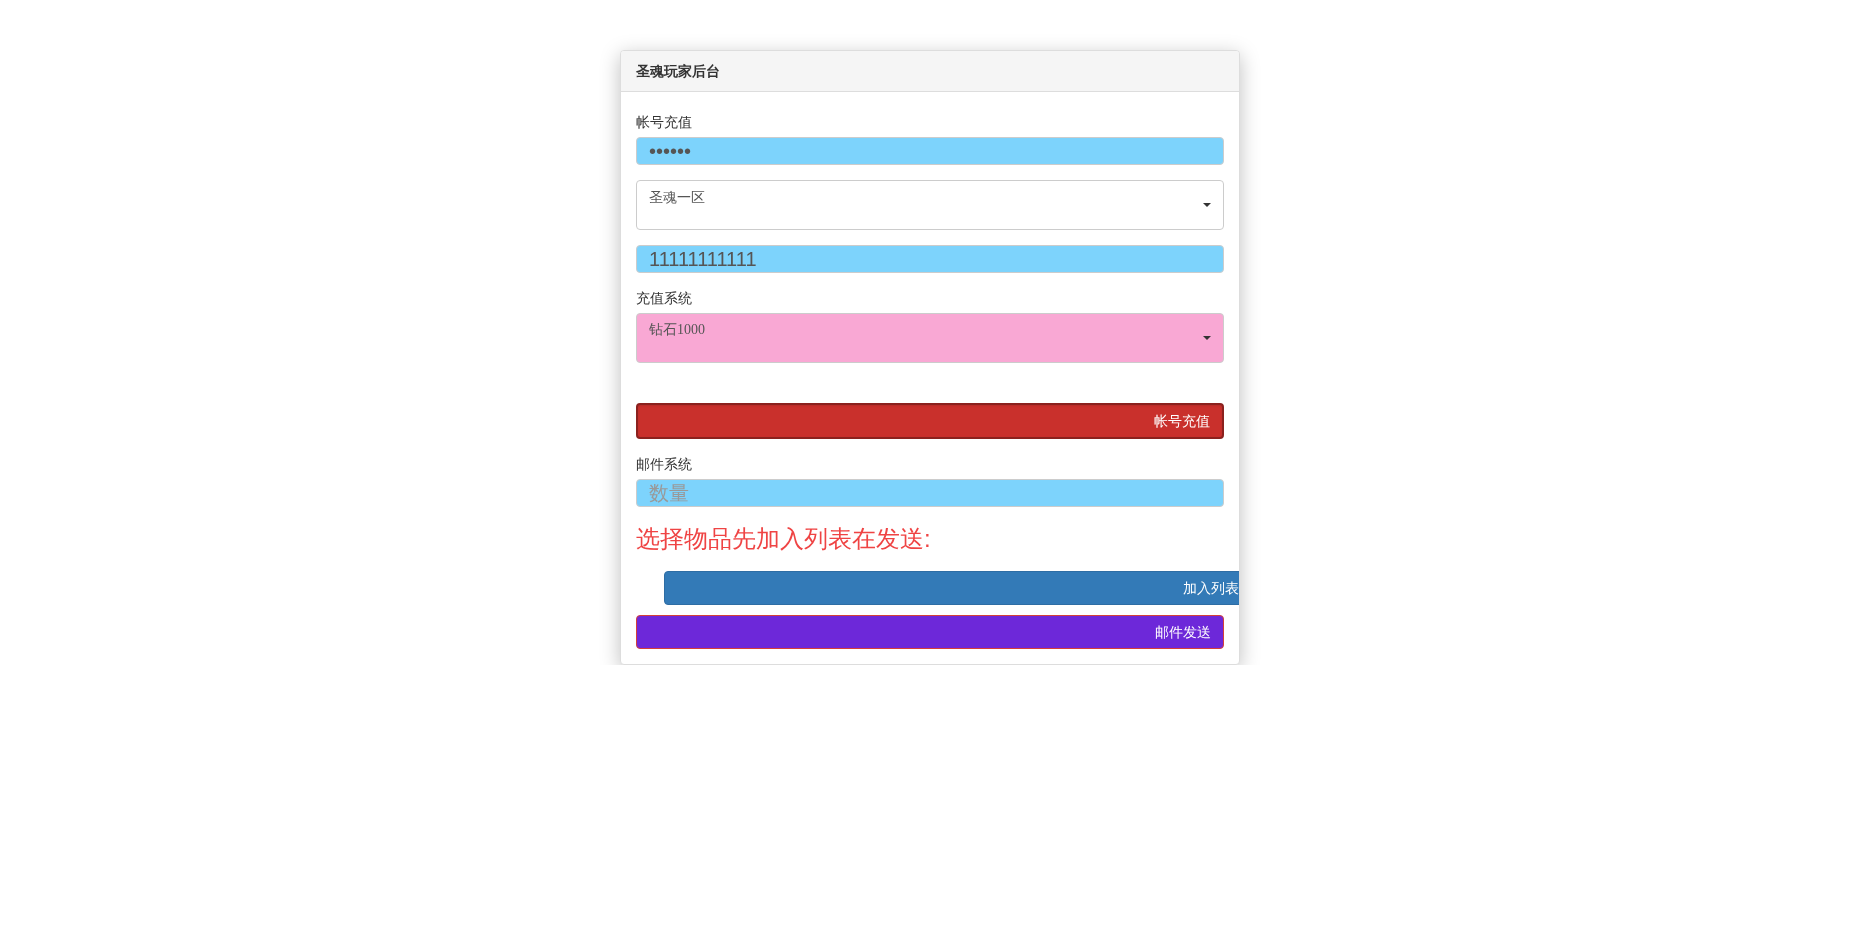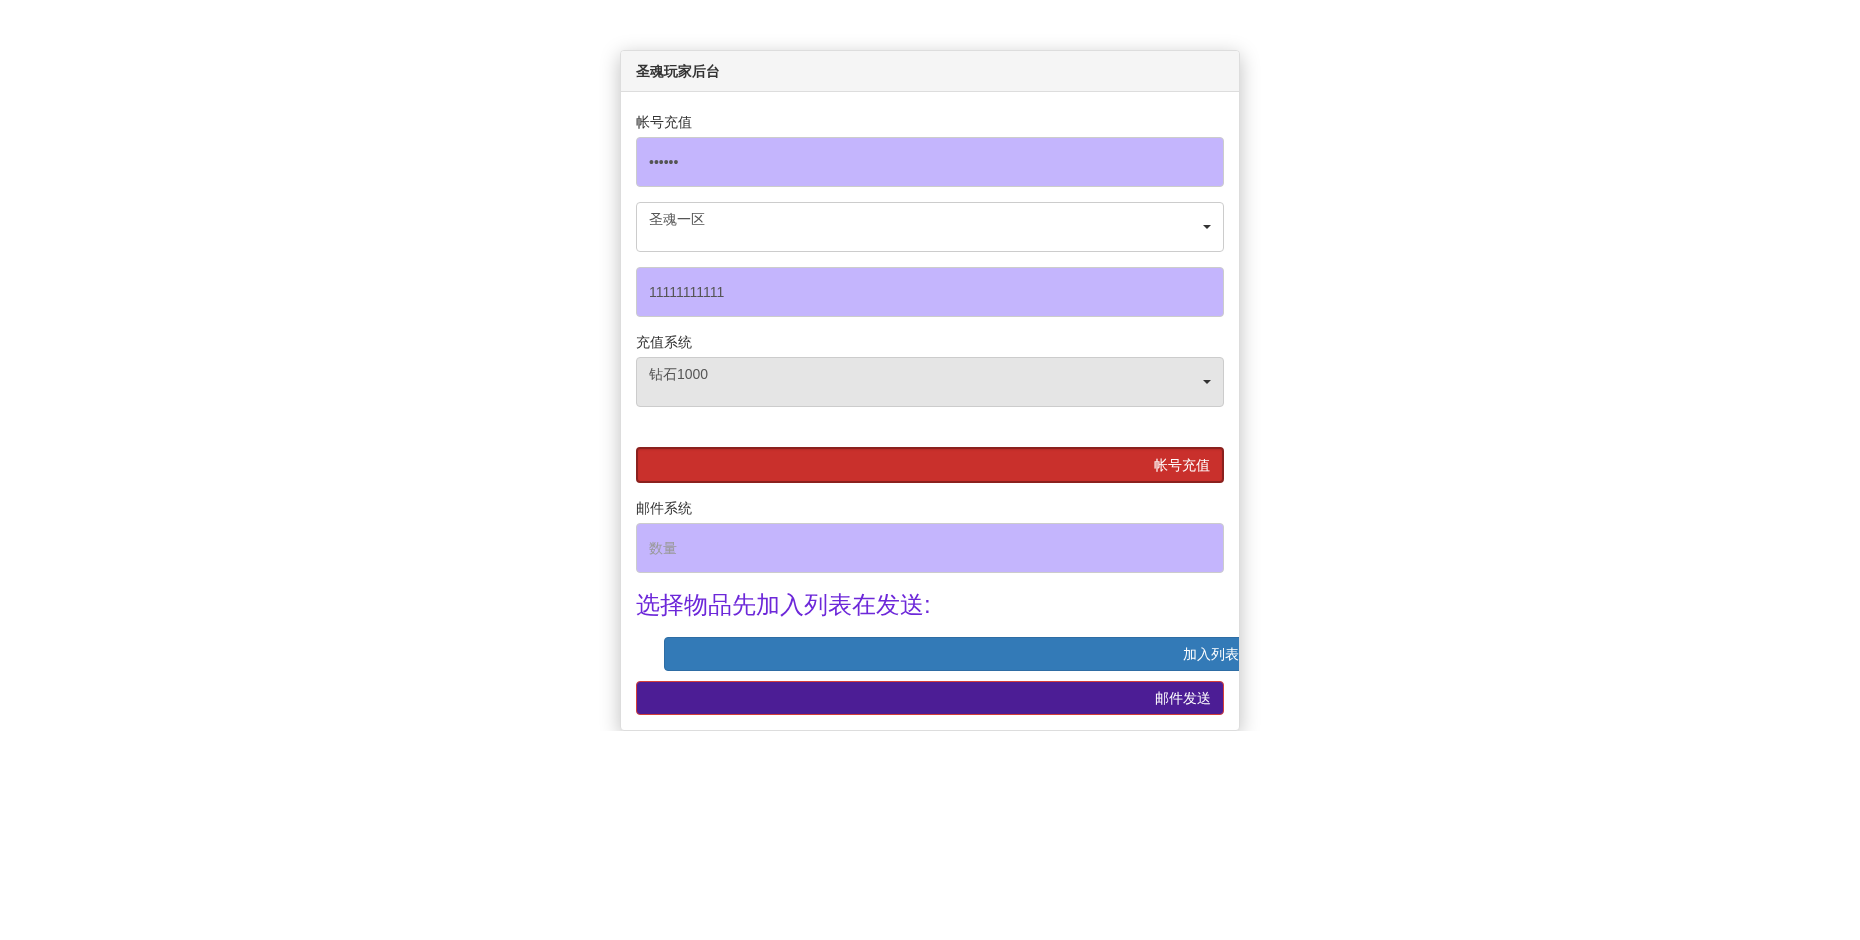--- a/index.html
+++ b/index.html
@@ -34,45 +34,46 @@
     }
     .panel-body {
       padding: 15px;
     }
     .form-group {
       margin-bottom: 15px;
     }
     .form-control {
       display: block;
       width: 100%;
-      height: 50px;
+      height: 28px;
       padding: 6px 12px;
-      font-size: 14px;
+      font-size: 20px;
       line-height: 1.42857143;
       color: #555;
-      background-color: #c4b5fd;
+      background-color: #7dd3fc;
       background-image: none;
       border: 1px solid #ccc;
       border-radius: 4px;
     }
     .form-control::placeholder {
       color: #999;
     }
     .select-wrapper {
       position: relative;
       display: block;
       width: 100%;
       height: 50px;
       background-color: #fff;
       border: 1px solid #ccc;
       border-radius: 4px;
       cursor: pointer;
     }
     .select-wrapper.disabled-look {
-      background-color: #e5e5e5;
+      background-color: #f9a8d4;
+      font-family: Liberation Serif, serif;
     }
     .select-text {
       padding: 6px 24px 6px 12px;
       font-size: 14px;
       color: #555;
       display: block;
       line-height: 1.42857143;
     }
     .select-text.placeholder {
       color: #999;
@@ -112,35 +113,35 @@
       background-color: #c9302c;
       border: 2px solid #8b211e;
       box-shadow: inset 0 1px 2px rgba(0,0,0,0.1);
     }
     .btn-primary {
       background-color: #337ab7;
       border-color: #2e6da4;
       margin-left: 28px;
     }
     .btn-danger-light {
-      background-color: #4c1d95;
+      background-color: #6d28d9;
       border-color: #d43f3a;
     }
     .section-label {
       font-size: 14px;
       color: #333;
       margin-bottom: 5px;
       margin-top: 5px;
     }
     h3.list-heading {
       font-size: 24px;
       font-weight: 500;
       margin-top: 10px;
       margin-bottom: 15px;
-      color: #6d28d9;
+      color: #ef4444;
     }
     .spacer-lg {
       height: 25px;
     }
     .btn-group-stack .btn {
       margin-bottom: 10px;
     }
     .btn-group-stack .btn:last-child {
       margin-bottom: 0;
     }

